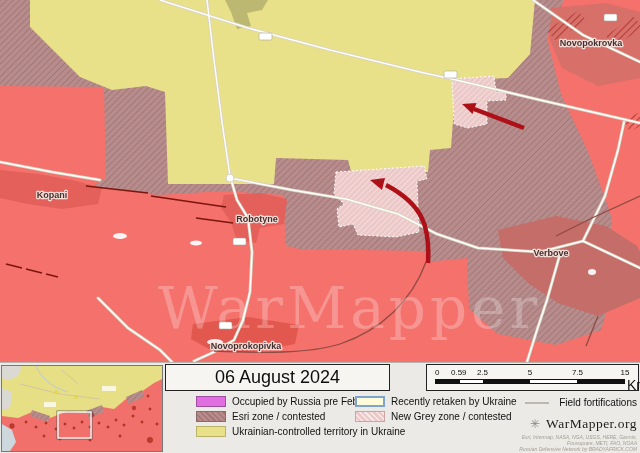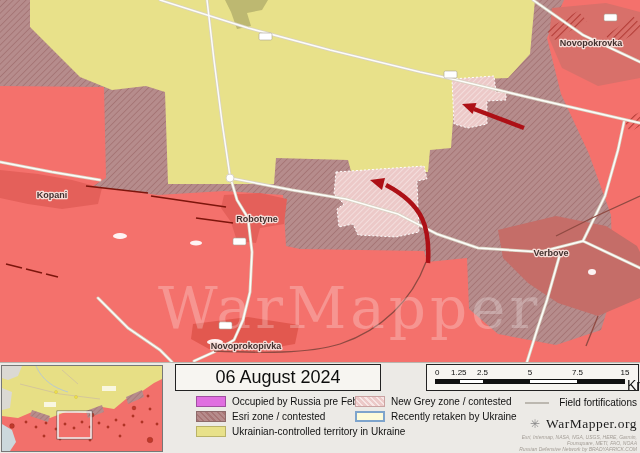--- a/index.html
+++ b/index.html
@@ -4,24 +4,24 @@
 <style>
   html,body{margin:0;padding:0;background:#eceae6;}
   .page{position:relative;width:640px;height:453px;overflow:hidden;
         font-family:"Liberation Sans",sans-serif;background:#eceae6;}
   .map-wrap{position:absolute;left:0;top:0;width:640px;height:362px;}
   
   .legend{position:absolute;left:0;top:362px;width:640px;height:91px;
           background:#eceae6;border-top:1px solid #b9b5ae;box-sizing:border-box;}
   .inset-wrap{position:absolute;left:1px;top:2px;width:162px;height:87px;
               border:1px solid #777;box-sizing:border-box;background:#e7df85;}
-  .title-box{position:absolute;left:165px;top:1px;width:206px;height:27px;
+  .title-box{position:absolute;left:165px;top:1px;width:225px;height:27px;
              background:#f7f5f1;border:1px solid #222;box-sizing:border-box;
              display:flex;align-items:center;justify-content:center;
-             font-size:18px;color:#0d0d0d;margin-left:10px;}
+             font-size:18px;color:#0d0d0d;}
   .scale-box{position:absolute;left:426px;top:1px;width:213px;height:27px;
              background:#f7f5f1;border:1px solid #222;box-sizing:border-box;}
   .sb{position:absolute;left:8px;top:3px;width:190px;height:20px;}
   .sb .lab{position:absolute;top:0;font-size:8px;color:#111;transform:translateX(-50%);}
   .sb .lab.first{transform:none;}
   .sb .bar{position:absolute;left:0;top:11px;width:190px;height:5px;
            border:1px solid #111;box-sizing:border-box;display:flex;}
   .sb .seg{height:100%;}
   .sb .unit{position:absolute;left:192px;top:9px;font-size:14px;color:#111;}
   .col{position:absolute;top:31px;}
@@ -232,21 +232,21 @@
       </svg>
     </div>
 
     <div class="title-box">
       <span>06 August 2024</span>
     </div>
 
     <div class="scale-box">
       <div class="sb">
         <span class="lab first" style="left:0%">0</span>
-        <span class="lab" style="left:12.5%">1.25</span>
+        <span class="lab" style="left:12.5%">0.59</span>
         <span class="lab" style="left:25%">2.5</span>
         <span class="lab" style="left:50%">5</span>
         <span class="lab" style="left:75%">7.5</span>
         <span class="lab" style="left:100%">15</span>
         <div class="bar">
           <div class="seg" style="width:12.5%;background:#111"></div>
           <div class="seg" style="width:12.5%;background:#fff"></div>
           <div class="seg" style="width:25%;background:#111"></div>
           <div class="seg" style="width:25%;background:#fff"></div>
           <div class="seg" style="width:25%;background:#111"></div>
@@ -265,26 +265,26 @@
         <span class="lb">Esri zone / contested</span>
       </div>
       <div class="row">
         <span class="sw sw-yellow"></span>
         <span class="lb">Ukrainian-controlled territory in Ukraine</span>
       </div>
     </div>
 
     <div class="col" style="left:355px">
       <div class="row">
+        <span class="sw sw-retaken"></span>
+        <span class="lb">Recently retaken by Ukraine</span>
+      </div>
+      <div class="row">
         <span class="sw sw-newgrey"></span>
         <span class="lb">New Grey zone / contested</span>
-      </div>
-      <div class="row">
-        <span class="sw sw-retaken"></span>
-        <span class="lb">Recently retaken by Ukraine</span>
       </div>
     </div>
 
     <div class="fort-row">
       <span class="fort-line"></span>
       <span class="lb">Field fortifications</span>
     </div>
     <div class="brand-row">
       <span class="compass">✳</span>
       <span class="brand">WarMapper.org</span>

